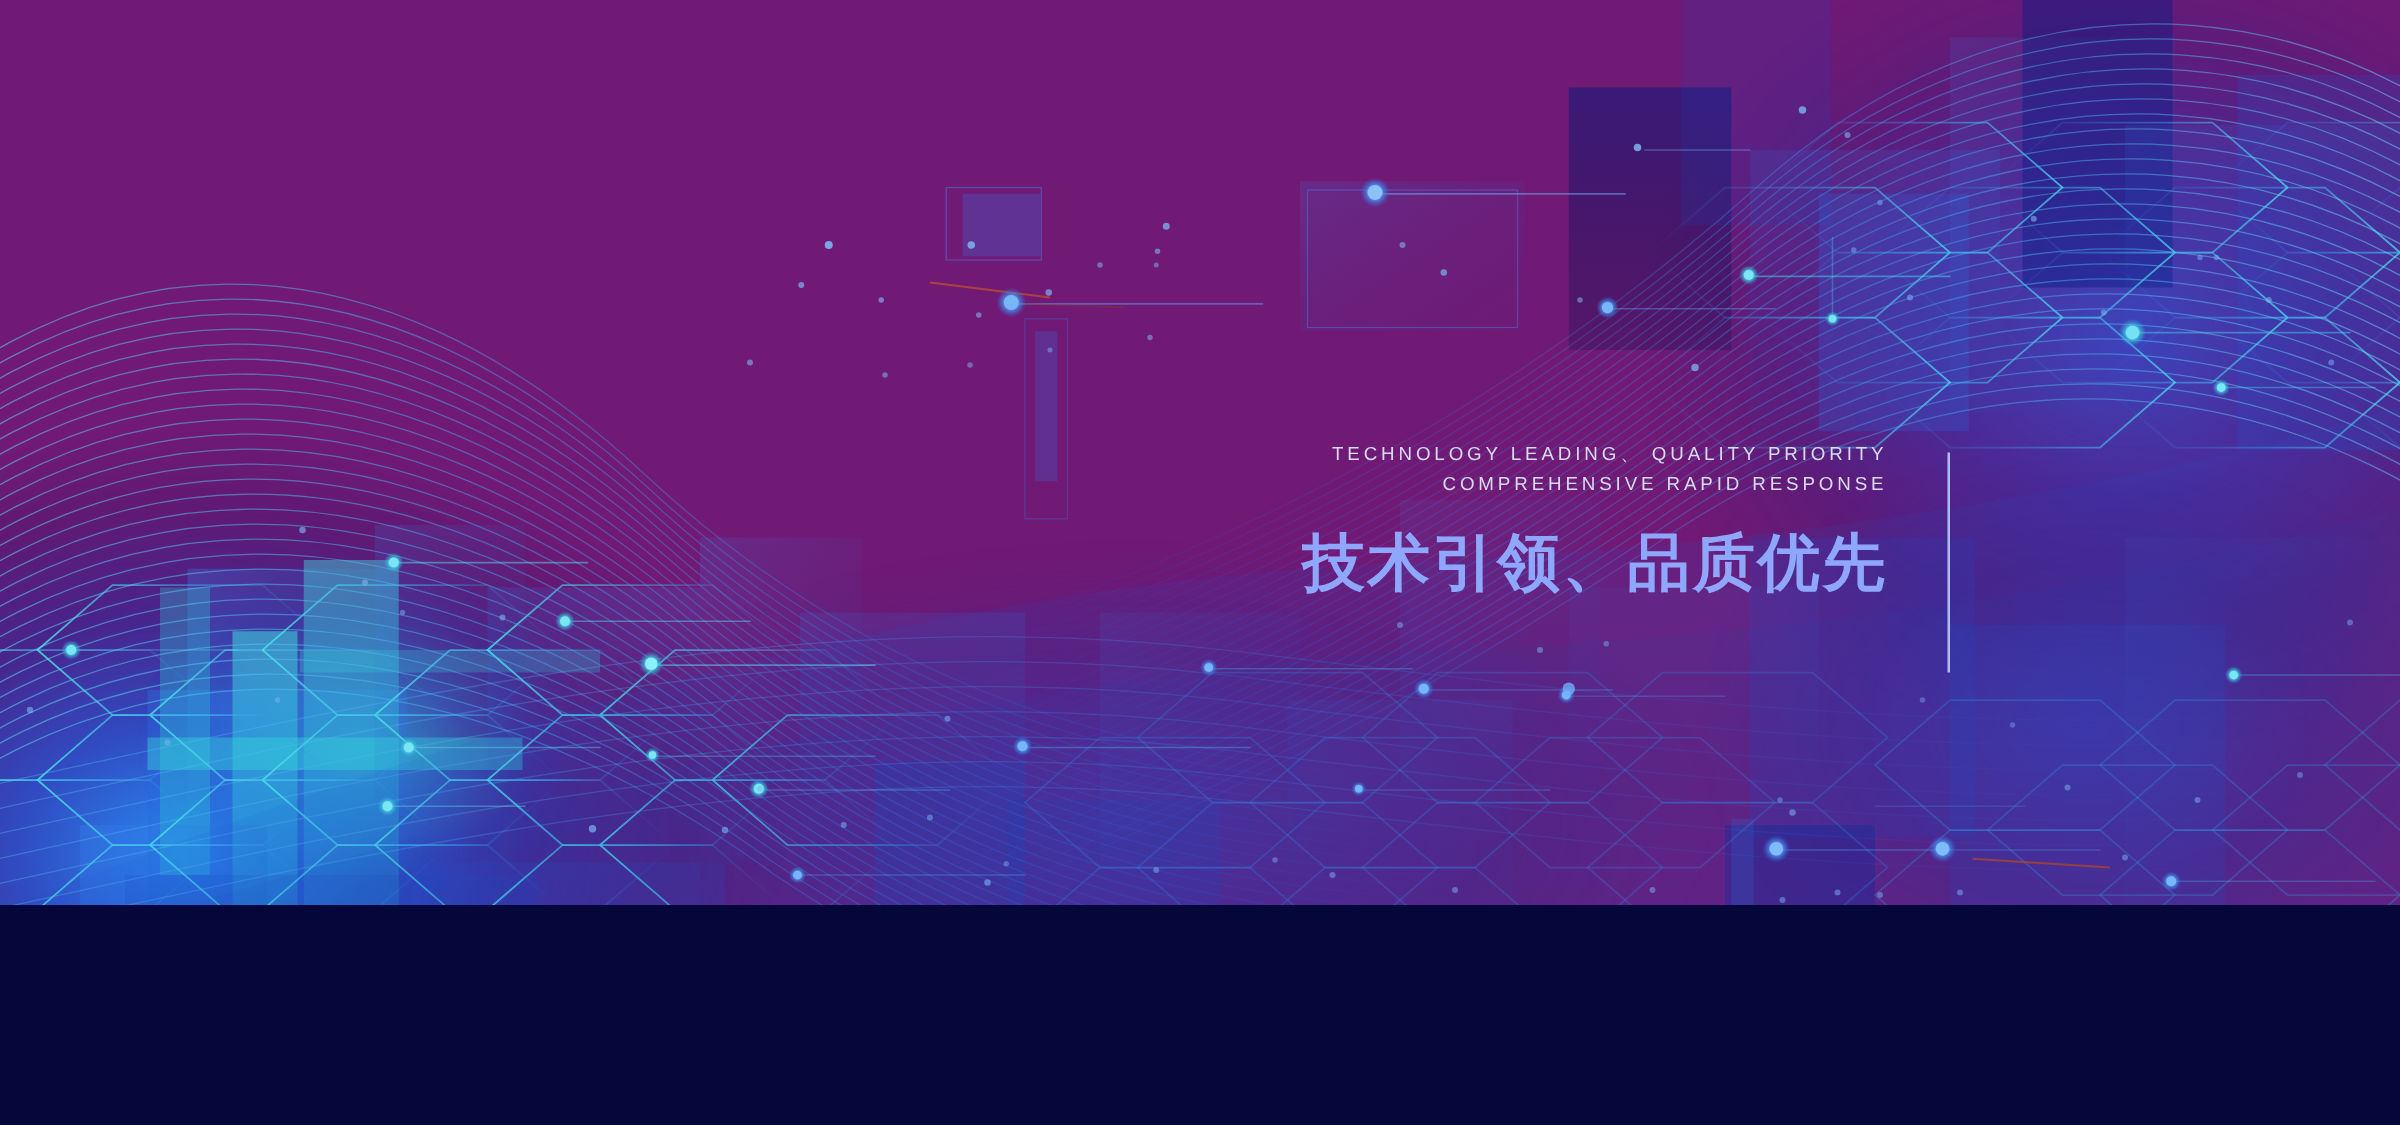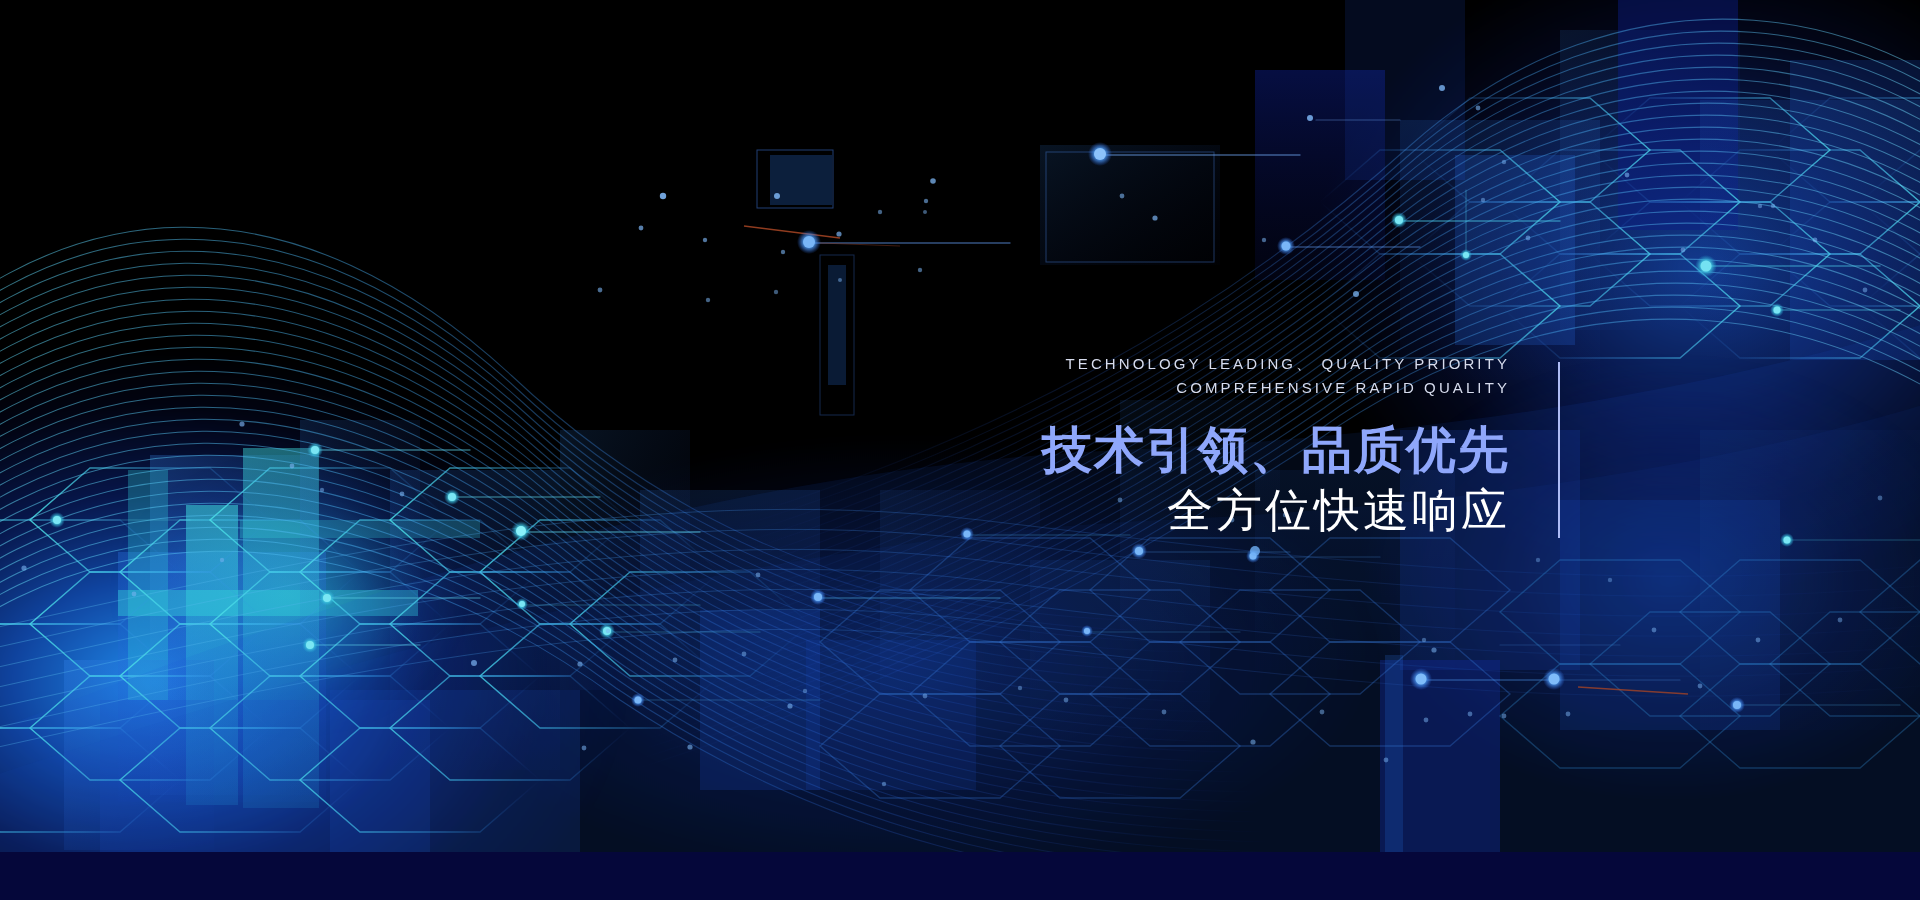--- a/index.html
+++ b/index.html
@@ -1,22 +1,22 @@
 <!DOCTYPE html>
 <html><head>
 <meta charset="utf-8">
 <style>
   html,body{margin:0;padding:0;background:#05073a;}
   body{font-family:"Liberation Sans","DejaVu Sans",sans-serif;}
 
   #banner{
     position:relative;
-    width:1920px;height:852px;
+    width:1920px;height:724px;
     overflow:hidden;
-    background:#000000;
+    background:#701a75;
   }
 
   #glow-bottom-left{
     position:absolute;
     left:-340px;top:330px;width:1100px;height:780px;
     background:radial-gradient(ellipse 50% 50% at 45% 45%,
         rgba(34,150,255,.92) 0%,
         rgba(22,96,226,.70) 26%,
         rgba(16,52,175,.42) 48%,
         rgba(10,24,110,.16) 70%,
@@ -540,20 +540,19 @@
       <circle cx="1758" cy="640" r="2.4" opacity=".5"></circle>
       <circle cx="1840" cy="620" r="2.4" opacity=".45"></circle>
       <circle cx="1880" cy="498" r="2.4" opacity=".45"></circle>
       <circle cx="1610" cy="580" r="2.2" opacity=".4"></circle>
       <circle cx="1538" cy="560" r="2.2" opacity=".4"></circle>
     </g>
   </svg>
 
   <div id="headline-block">
     <div class="eyebrow">TECHNOLOGY LEADING、 QUALITY PRIORITY</div>
-    <div class="eyebrow">COMPREHENSIVE RAPID QUALITY</div>
+    <div class="eyebrow">COMPREHENSIVE RAPID RESPONSE</div>
     <div class="headline-main">技术引领、品质优先</div>
-    <div class="headline-sub">全方位快速响应</div>
   </div>
 
   <div id="headline-divider"></div>
 
 </div>
 
 </body></html>

